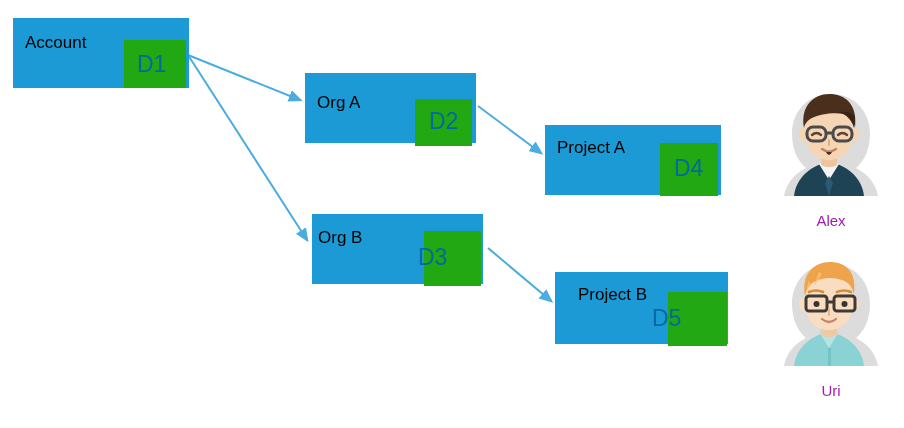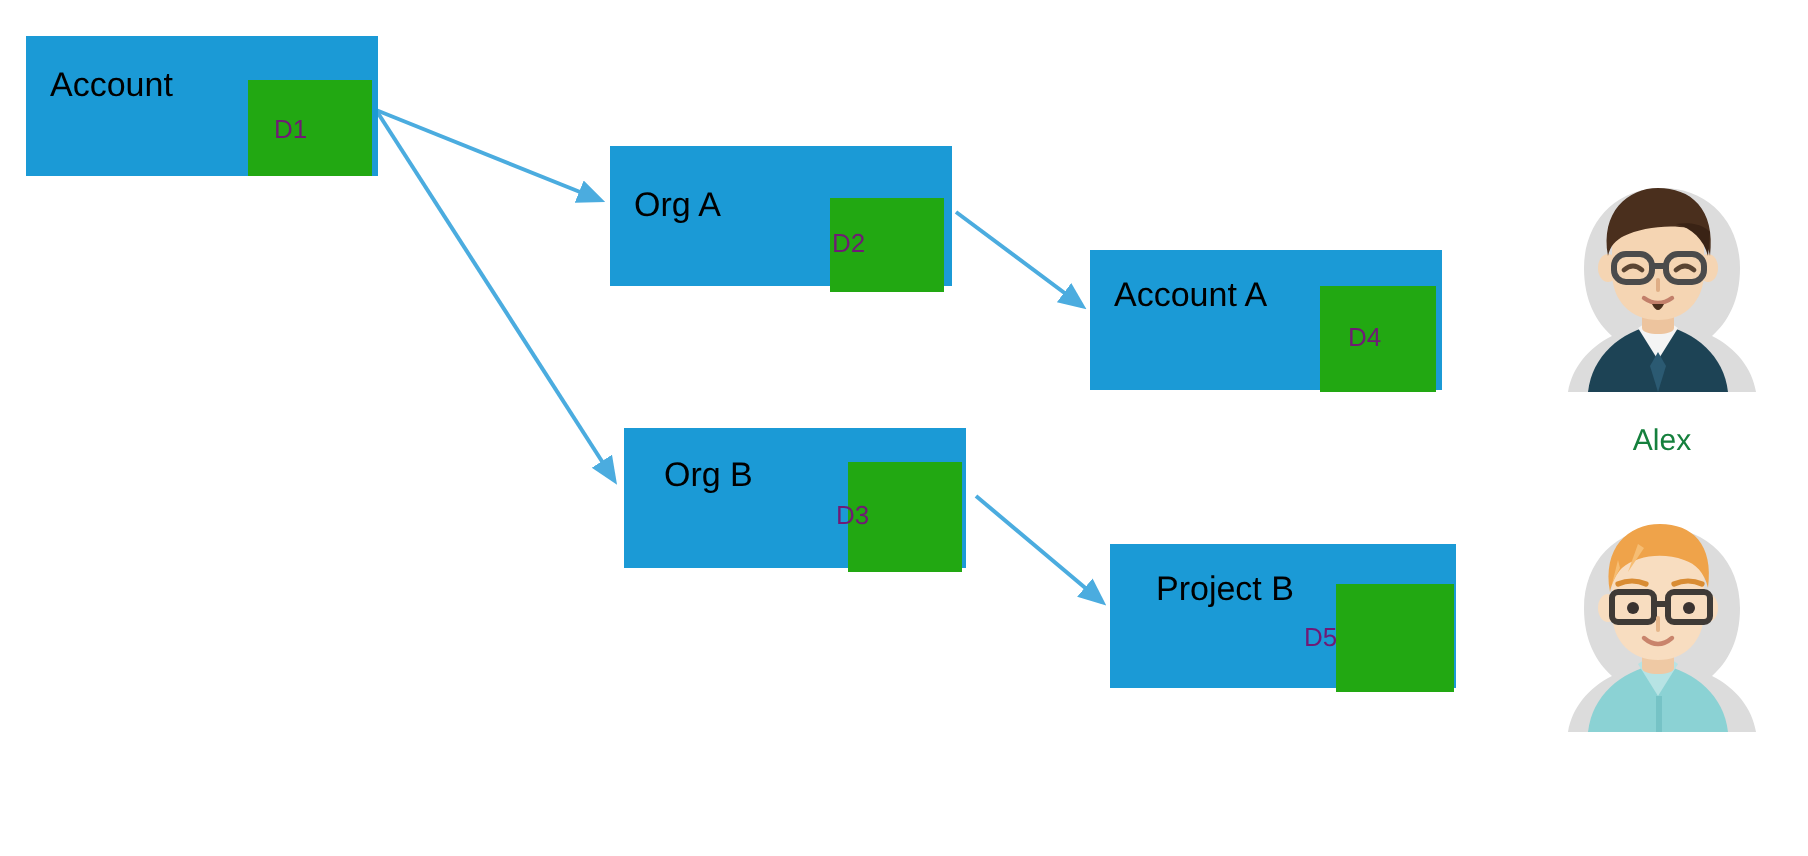--- a/index.html
+++ b/index.html
@@ -52,44 +52,44 @@
     line-height: 19px;
     white-space: nowrap;
   }
   .node-green {
     position: absolute;
     background: #22a812;
     box-sizing: border-box;
   }
   .green-label {
     position: absolute;
-    color: #701a75;
-    font-family: "Liberation Sans", sans-serif;
-    font-size: 13px;
+    color: #0369a1;
+    font-family: "Liberation Sans", sans-serif;
+    font-size: 23px;
     line-height: 19px;
     white-space: nowrap;
   }
 
   
   .person {
     position: absolute;
     width: 110px;
     text-align: center;
   }
   .person-avatar {
     width: 110px;
     height: 110px;
     display: block;
   }
   .person-name {
     display: block;
     margin-top: 14px;
     font-family: "Liberation Sans", sans-serif;
     font-size: 15px;
-    color: #15803d;
+    color: #a21caf;
     line-height: 17px;
   }
 </style>
 </head>
 <body>
 
 <div id="canvas">
 
   <svg id="edges" viewBox="0 0 904 428" width="904" height="428" xmlns="http://www.w3.org/2000/svg">
     <defs>
@@ -107,33 +107,33 @@
     <div class="node-blue" style="left:13px; top:18px; width:176px; height:70px;"></div>
     <div class="node-label" style="left:25px; top:33px;">Account</div>
     <div class="node-green" style="left:124px; top:40px; width:62px; height:48px;"></div>
     <div class="green-label" style="left:137px; top:55px;">D1</div>
   </div>
 
   <div class="node">
     <div class="node-blue" style="left:305px; top:73px; width:171px; height:70px;"></div>
     <div class="node-label" style="left:317px; top:93px;">Org A</div>
     <div class="node-green" style="left:415px; top:99px; width:57px; height:47px;"></div>
-    <div class="green-label" style="left:416px; top:112px;">D2</div>
+    <div class="green-label" style="left:429px; top:112px;">D2</div>
   </div>
 
   <div class="node">
     <div class="node-blue" style="left:312px; top:214px; width:171px; height:70px;"></div>
-    <div class="node-label" style="left:332px; top:228px;">Org B</div>
+    <div class="node-label" style="left:318px; top:228px;">Org B</div>
     <div class="node-green" style="left:424px; top:231px; width:57px; height:55px;"></div>
     <div class="green-label" style="left:418px; top:248px;">D3</div>
   </div>
 
   <div class="node">
     <div class="node-blue" style="left:545px; top:125px; width:176px; height:70px;"></div>
-    <div class="node-label" style="left:557px; top:138px;">Account A</div>
+    <div class="node-label" style="left:557px; top:138px;">Project A</div>
     <div class="node-green" style="left:660px; top:143px; width:58px; height:53px;"></div>
     <div class="green-label" style="left:674px; top:159px;">D4</div>
   </div>
 
   <div class="node">
     <div class="node-blue" style="left:555px; top:272px; width:173px; height:72px;"></div>
     <div class="node-label" style="left:578px; top:285px;">Project B</div>
     <div class="node-green" style="left:668px; top:292px; width:59px; height:54px;"></div>
     <div class="green-label" style="left:652px; top:309px;">D5</div>
   </div>
@@ -208,15 +208,16 @@
       <circle cx="40.5" cy="46" r="3" fill="#3a3330"></circle>
       <circle cx="68.5" cy="46" r="3" fill="#3a3330"></circle>
 
       <path d="M33 34 Q40 31 47 34" fill="none" stroke="#d98c33" stroke-width="2.6" stroke-linecap="round"></path>
       <path d="M61 34 Q68 31 75 34" fill="none" stroke="#d98c33" stroke-width="2.6" stroke-linecap="round"></path>
 
       <path d="M53 51 L53 57" stroke="#e6b68a" stroke-width="2" stroke-linecap="round"></path>
 
       <path d="M46 61 Q53 67 60 61" fill="none" stroke="#c9846c" stroke-width="2.2" stroke-linecap="round"></path>
     </svg>
+    <span class="person-name">Uri</span>
   </div>
 
 </div>
 
 </body></html>

